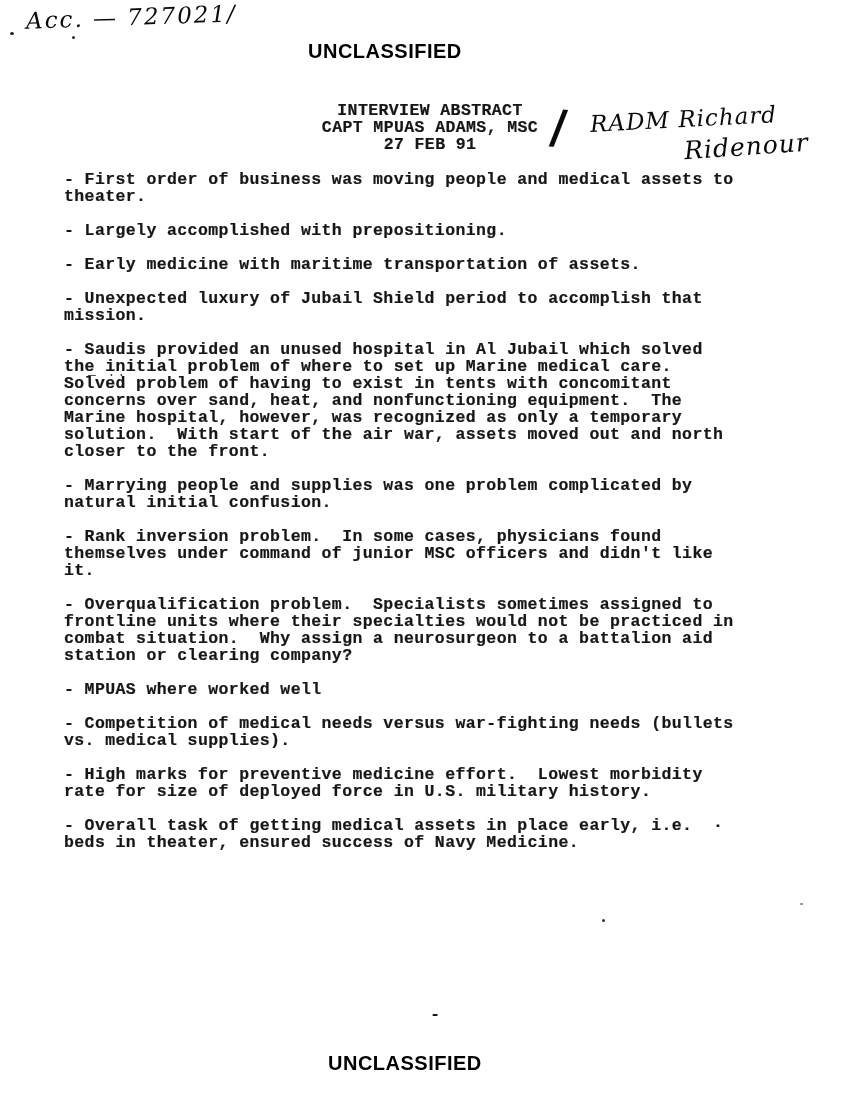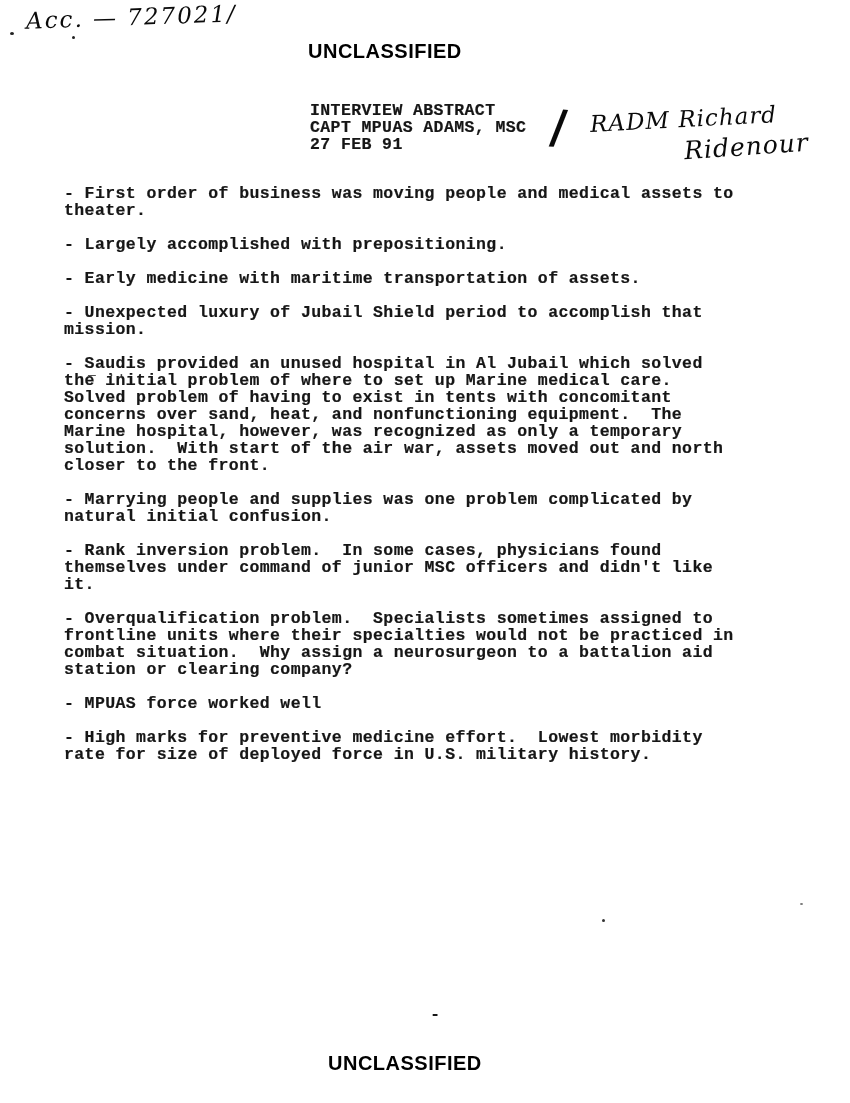--- a/index.html
+++ b/index.html
@@ -18,21 +18,21 @@
   }
 
   
   .body-text {
     position: absolute;
     left: 64px;
     top: 169px;
     width: 725px;
   }
   .body-text p {
-    margin: 16px 0 17px 0;
+    margin: 2px 0 17px 0;
     font-family: "Liberation Mono", monospace;
     font-size: 16.5px;
     line-height: 17px;
     letter-spacing: 0.4px;
     white-space: pre-wrap;
     color: #161616;
     font-weight: 600;
     -webkit-text-stroke: 0.2px #161616;
   }
 
@@ -47,20 +47,21 @@
   }
   .classification.top { left: 308px; top: 40px; }
   .classification.bottom { left: 328px; top: 1052px; }
 
   
   .title-block {
     position: absolute;
     left: 310px;
     top: 102px;
     width: 240px;
+    text-align: center;
   }
   .title-block div {
     font-family: "Liberation Mono", monospace;
     font-size: 16.5px;
     line-height: 17px;
     letter-spacing: 0.4px;
     font-weight: 600;
     -webkit-text-stroke: 0.2px #161616;
     white-space: nowrap;
   }
@@ -171,23 +172,27 @@
 closer to the front.</p>
     <p>- Marrying people and supplies was one problem complicated by
 natural initial confusion.</p>
     <p>- Rank inversion problem.  In some cases, physicians found
 themselves under command of junior MSC officers and didn't like
 it.</p>
     <p>- Overqualification problem.  Specialists sometimes assigned to
 frontline units where their specialties would not be practiced in
 combat situation.  Why assign a neurosurgeon to a battalion aid
 station or clearing company?</p>
-    <p>- MPUAS force worked well</p>
+    <p>- MPUAS where worked well</p>
+    <p>- Competition of medical needs versus war-fighting needs (bullets
+vs. medical supplies).</p>
     <p>- High marks for preventive medicine effort.  Lowest morbidity
 rate for size of deployed force in U.S. military history.</p>
+    <p>- Overall task of getting medical assets in place early, i.e.  ·
+beds in theater, ensured success of Navy Medicine.</p>
   </div>
 
   <div class="smudge">— ··</div>
   <div class="center-dash">-</div>
   <div class="speck s3"></div>
   <div class="speck s4"></div>
 
   <div class="classification bottom">UNCLASSIFIED</div>
 
 </div>

